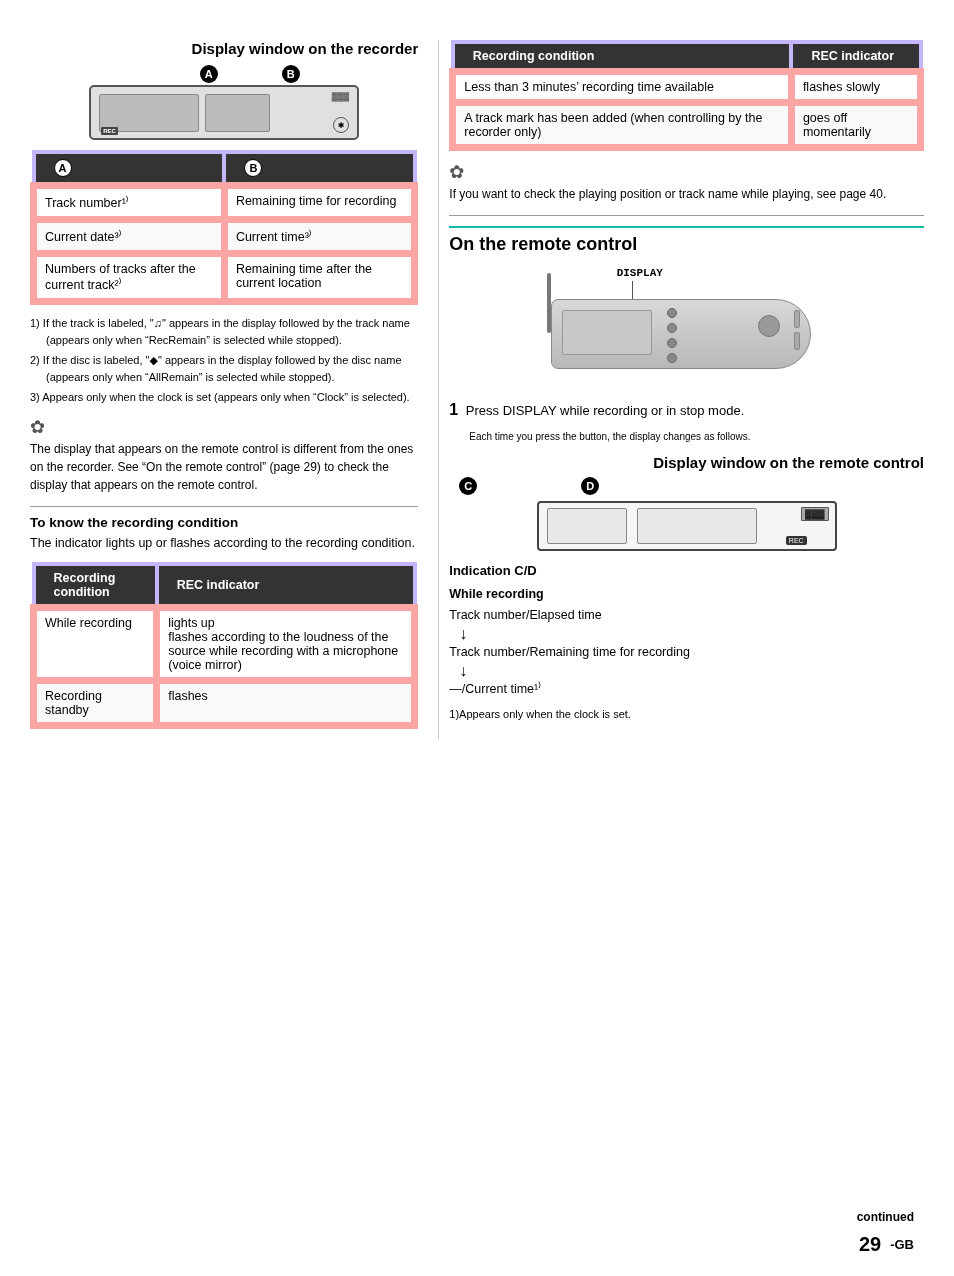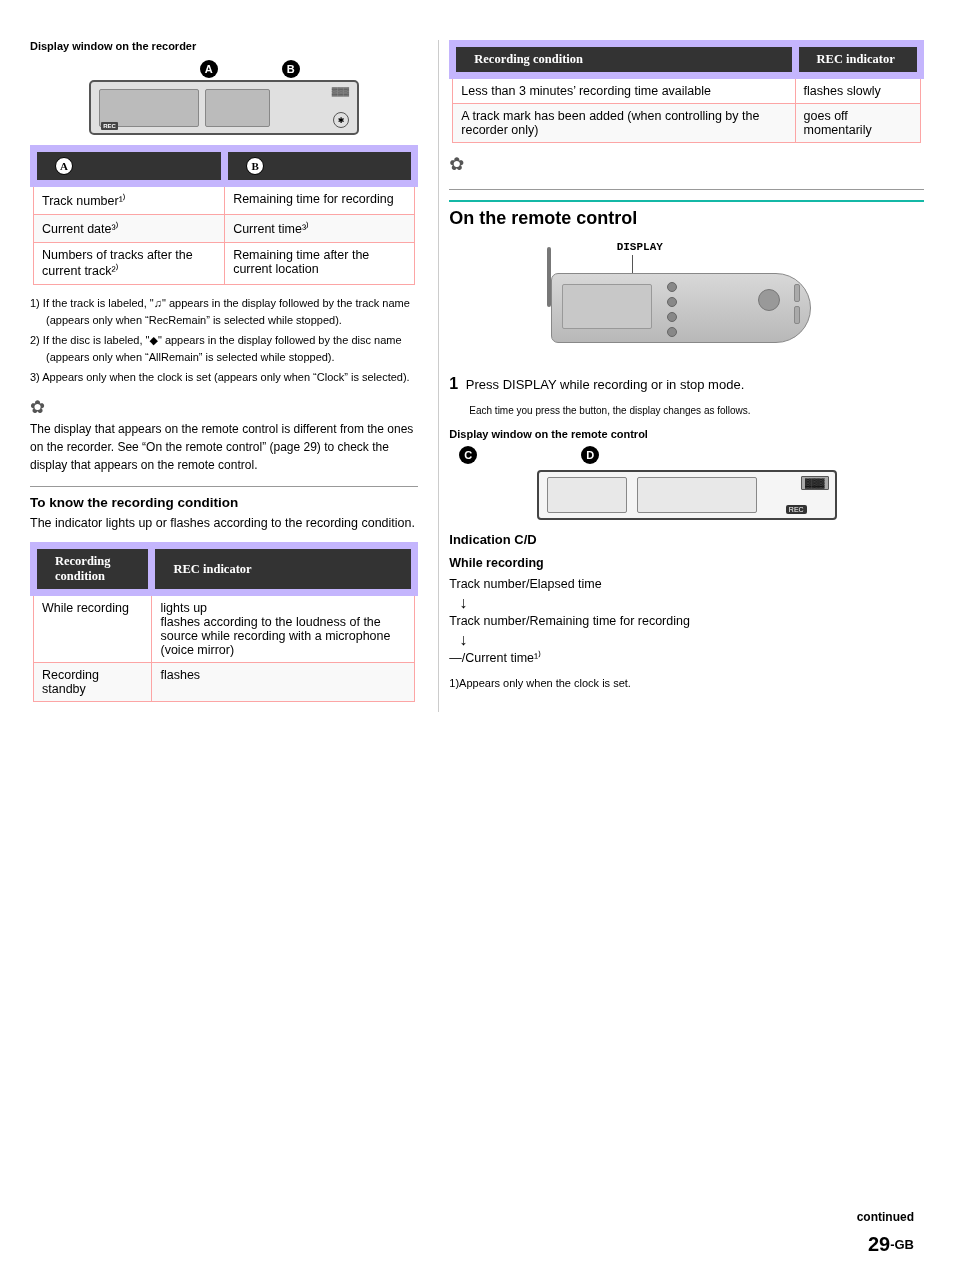--- a/index.html
+++ b/index.html
@@ -25,22 +25,23 @@
     }
 
     .right-col {
       width: 500px;
       padding-left: 10px;
       border-left: 1px solid #ccc;
     }
 
     .section-title {
       font-weight: bold;
-      font-size: 11px;
+      font-size: 15px;
       margin-bottom: 8px;
+      text-align: right;
     }
 
     .label-circle {
       display: inline-flex;
       align-items: center;
       justify-content: center;
       width: 18px;
       height: 18px;
       border-radius: 50%;
       background: #000;
@@ -71,27 +72,26 @@
       border-collapse: collapse;
       margin-bottom: 10px;
       font-size: 12.5px;
     }
 
     th {
       background: #333;
       color: #fff;
       padding: 5px 18px;
       text-align: left;
-      border: 7px solid #c4b5fd;
-      font-family: Liberation Serif, serif;
+      border: 4px solid #c4b5fd;
     }
 
     td {
       padding: 5px 8px;
-      border: 1px solid #fca5a5;
+      border: 7px solid #fca5a5;
       vertical-align: top;
       margin-top: 23px;
     }
 
     tr:nth-child(even) td { background: #f9f9f9; }
 
     .footnotes {
       font-size: 11px;
       line-height: 1.5;
       margin-bottom: 10px;
@@ -241,21 +241,21 @@
       margin-left: 10px;
       line-height: 1;
     }
 
     .page-number-bar {
       position: absolute;
       bottom: 20px;
       right: 40px;
       display: flex;
       align-items: center;
-      gap: 0;
+      gap: 9px;
     }
 
     .page-num {
       font-size: 20px;
       font-weight: bold;
     }
 
     .page-suffix {
       font-size: 13px;
       font-weight: bold;
@@ -470,20 +470,21 @@
         </tr>
         <tr>
           <td>A track mark has been added (when controlling by the recorder only)</td>
           <td>goes off momentarily</td>
         </tr>
       </tbody>
     </table>
 
     <div style="margin-bottom:12px; margin-top:8px;">
       <span class="tip-icon">✿</span>
+      <div class="tip-text">If you want to check the playing position or track name while playing, see page 40.</div>
     </div>
 
     <hr class="divider-line">
 
     <div class="section-title-large" style="font-size:18px; font-weight:bold; border-top:2px solid #14b8a6; padding-top:6px; margin-bottom:12px;">On the remote control</div>
 
     <div class="remote-svg-area">
       <div style="position:relative; width:300px; height:130px;">
 
         <div style="position:absolute; top:0; left:80px; font-size:11px; font-weight:bold;font-family:Liberation Mono, monospace;">DISPLAY</div>

